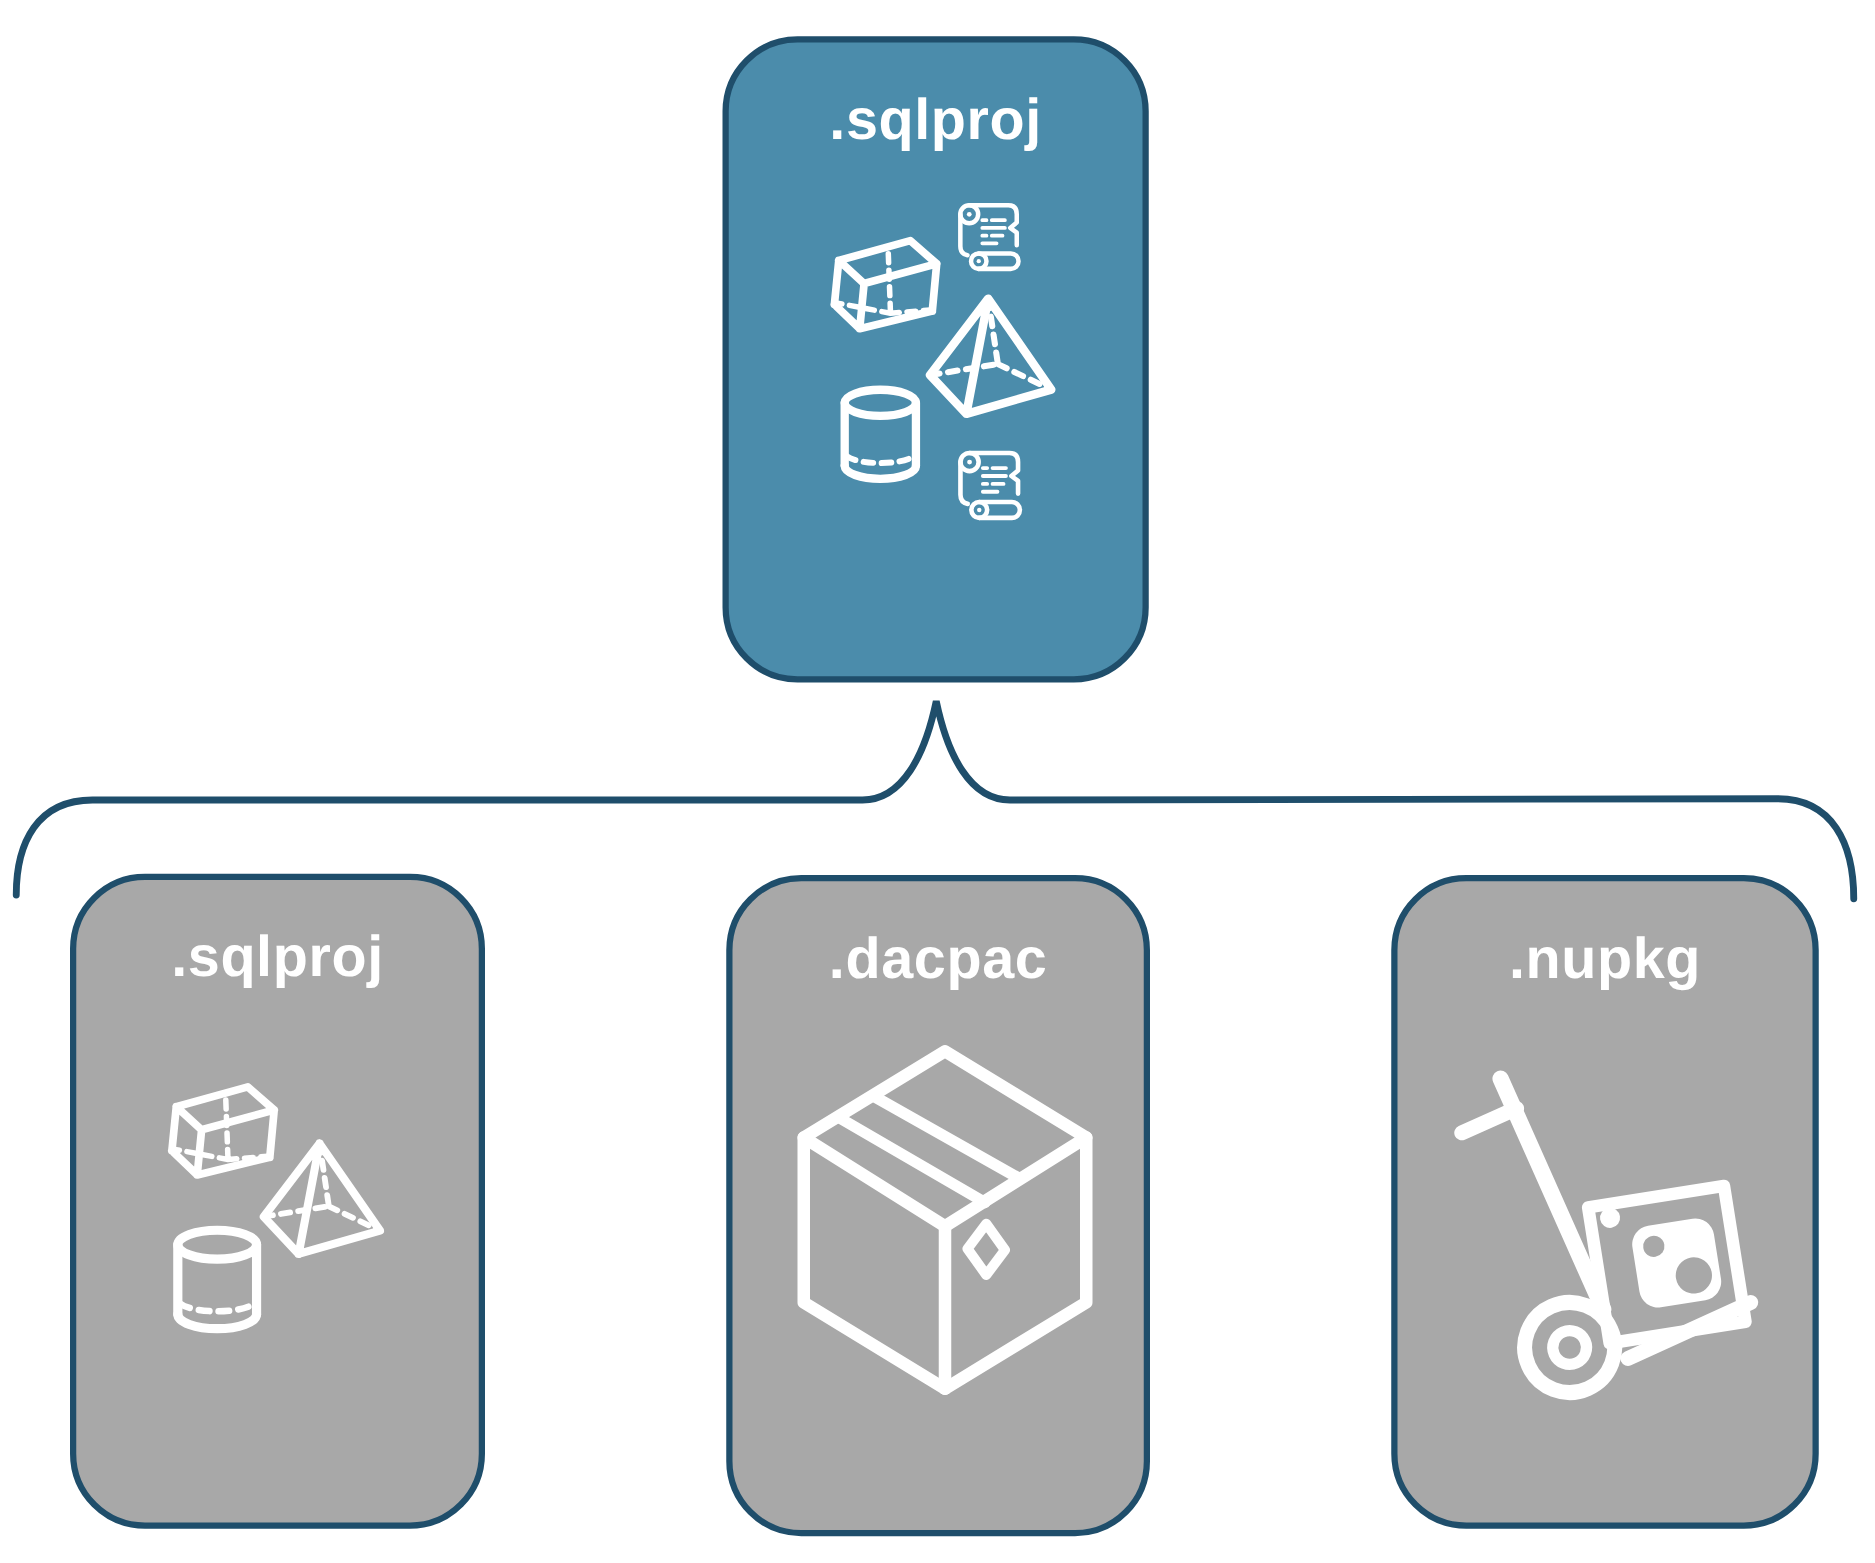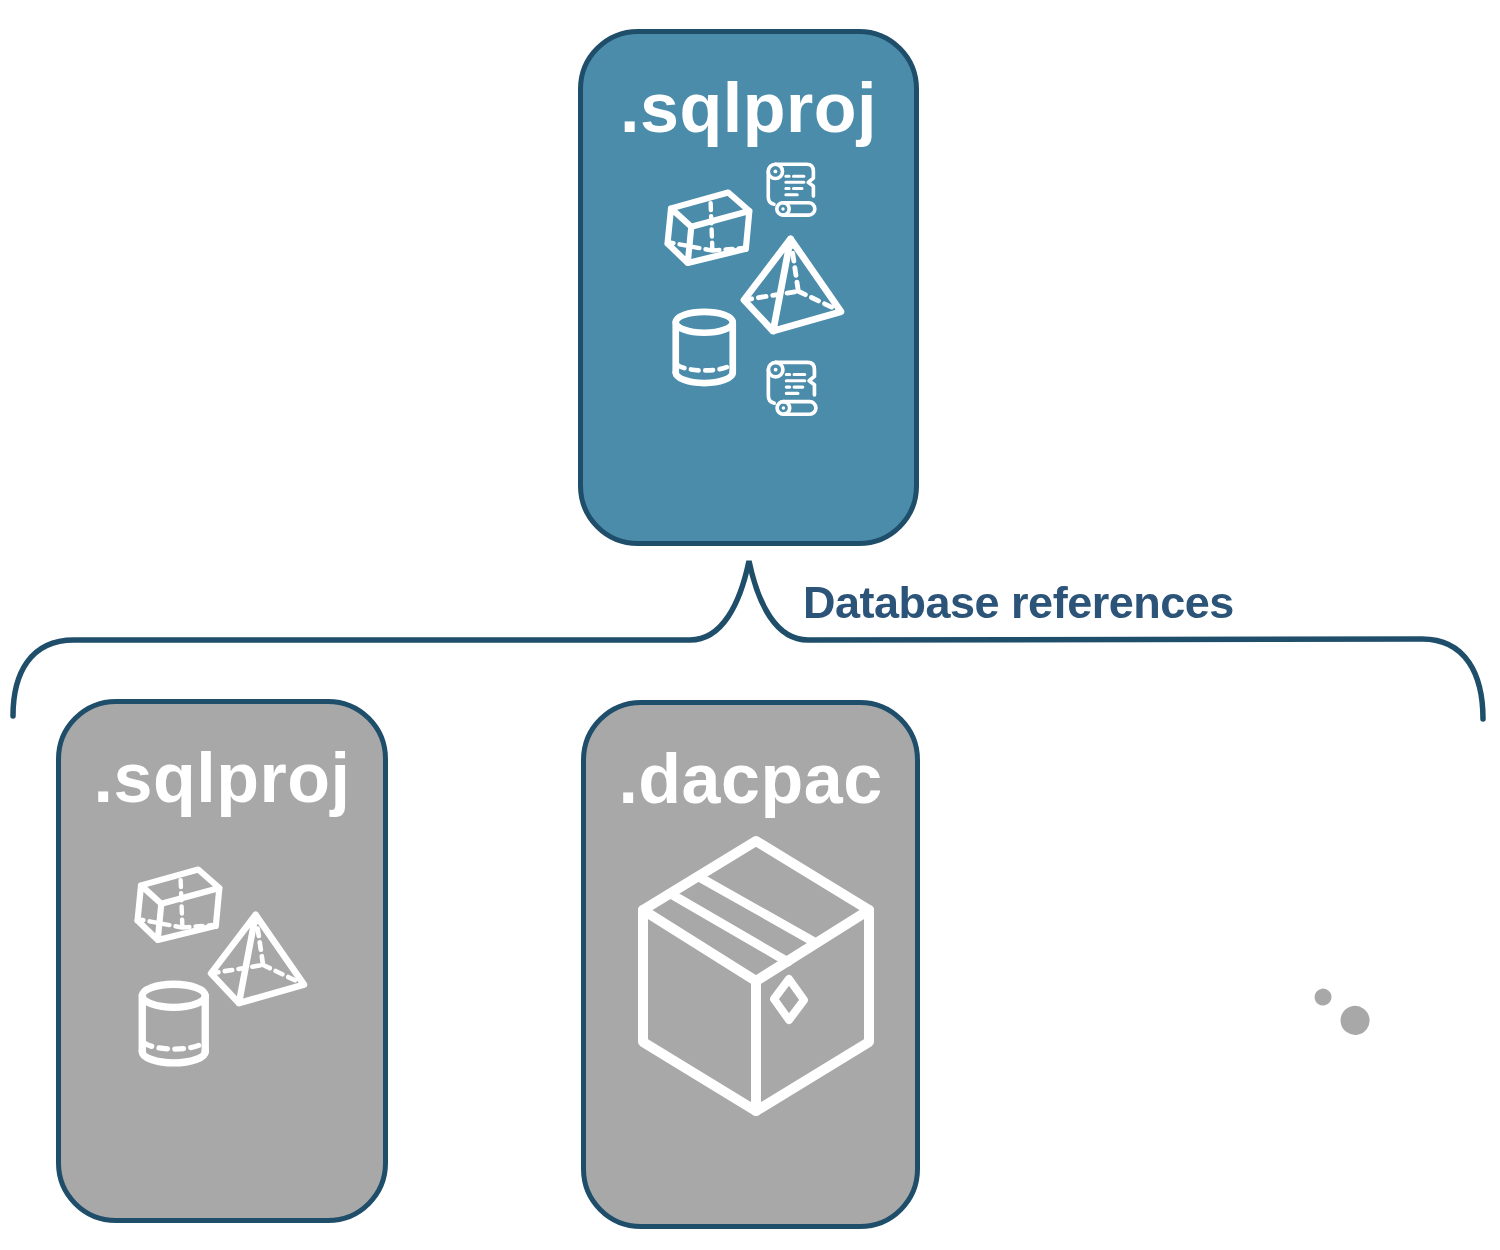--- a/index.html
+++ b/index.html
@@ -19,21 +19,21 @@
   }
   .node-root { left: 578px; top: 29px;  width: 341px; height: 517px; background: #4B8CAB; }
   .node-c0   { left: 56px;  top: 699px; width: 332px; height: 524px; background: #A8A8A8; }
   .node-c1   { left: 581px; top: 700px; width: 339px; height: 529px; background: #A8A8A8; }
   .node-c2   { left: 1113px;top: 700px; width: 342px; height: 523px; background: #A8A8A8; }
   .node-title {
     position: absolute;
     left: 0; right: 0;
     top: 34px;
     text-align: center;
-    font-size: 70px;
+    font-size: 46px;
     font-weight: bold;
     color: #ffffff;
     letter-spacing: 0.5px;
     user-select: none;
   }
   .connector-label {
     position: absolute;
     left: 803px;
     top: 577px;
     font-size: 45px;
@@ -59,22 +59,24 @@
   <div class="node node-root">
     <div class="node-title">.sqlproj</div>
   </div>
 
   <div class="node node-c0">
     <div class="node-title">.sqlproj</div>
   </div>
   <div class="node node-c1">
     <div class="node-title">.dacpac</div>
   </div>
+  <div class="node node-c2">
+    <div class="node-title">.nupkg</div>
+  </div>
 
-  <div class="connector-label">Database references</div>
 
   <svg class="overlay" viewBox="0 0 1500 1250" xmlns="http://www.w3.org/2000/svg">
 
     <defs>
 
       <g id="icon-scroll" fill="none" stroke-linecap="round" stroke-linejoin="round">
         <circle cx="12" cy="12" r="7.5" stroke-width="3.8"></circle>
         <circle cx="12" cy="12" r="2" fill="#FFFFFF" stroke="none"></circle>
         <path stroke-width="3.8" d="M 12 4.5 H 45 Q 52 4.5 52 12 V 19 L 46.5 23.5 L 52 27.5 V 38"></path>
         <path stroke-width="3.8" d="M 4.5 12 V 39 Q 4.5 45.5 10.5 46.5"></path>

